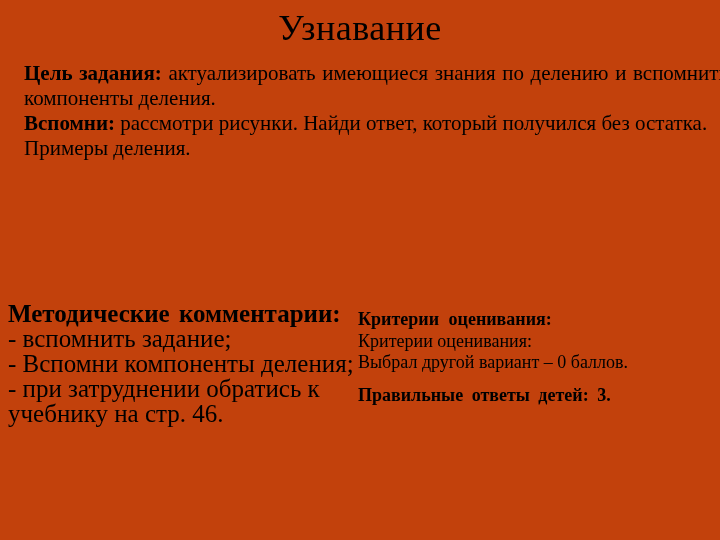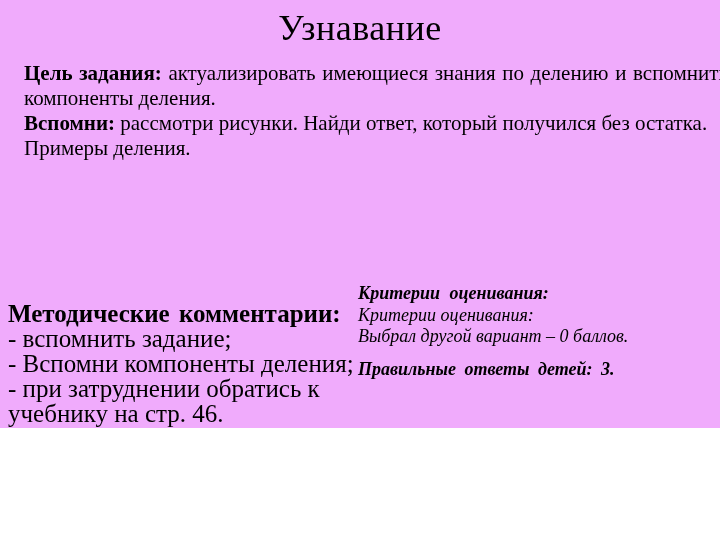--- a/index.html
+++ b/index.html
@@ -1,20 +1,20 @@
 <!DOCTYPE html>
 <html lang="ru"><head>
 <meta charset="utf-8">
 <style>
   html, body { margin: 0; padding: 0; background: #ffffff; }
   .slide {
     position: relative;
     width: 720px;
-    height: 428px;
-    background: #f0abfc;
+    height: 540px;
+    background: #c2410c;
     color: #000000;
     font-family: "Liberation Serif", "DejaVu Serif", serif;
     overflow: hidden;
   }
   .title {
     position: absolute;
     top: 10px;
     left: 0;
     width: 100%;
     text-align: center;
@@ -37,26 +37,25 @@
     position: absolute;
     top: 301px;
     left: 8px;
     width: 350px;
     font-size: 25px;
     line-height: 25px;
   }
   .method .heading { font-weight: 700; word-spacing: 3px; }
   .criteria {
     position: absolute;
-    top: 283px;
+    top: 309px;
     left: 358px;
     width: 340px;
     font-size: 18px;
     line-height: 21.5px;
-    font-style: italic;
   }
   .criteria .heading { font-weight: 700; word-spacing: 5px; }
   .criteria .answers {
     font-weight: 700;
     word-spacing: 4px;
     margin-top: 11px;
   }
   b { font-weight: 700; }
 </style>
 </head>

